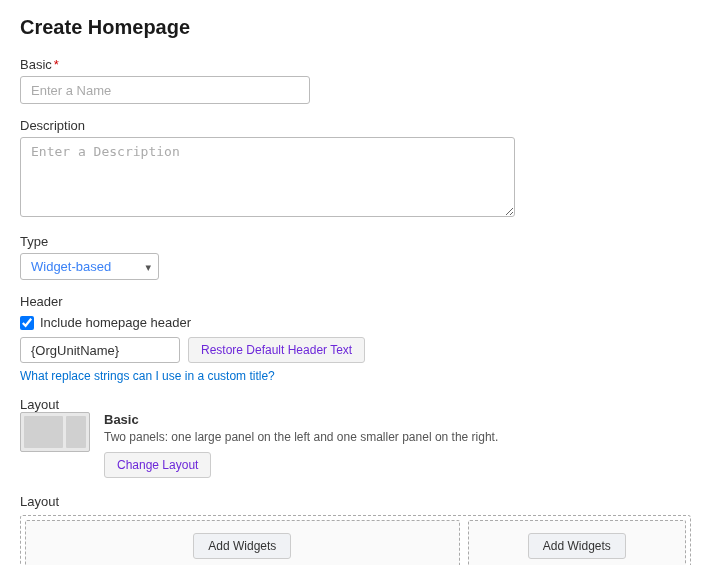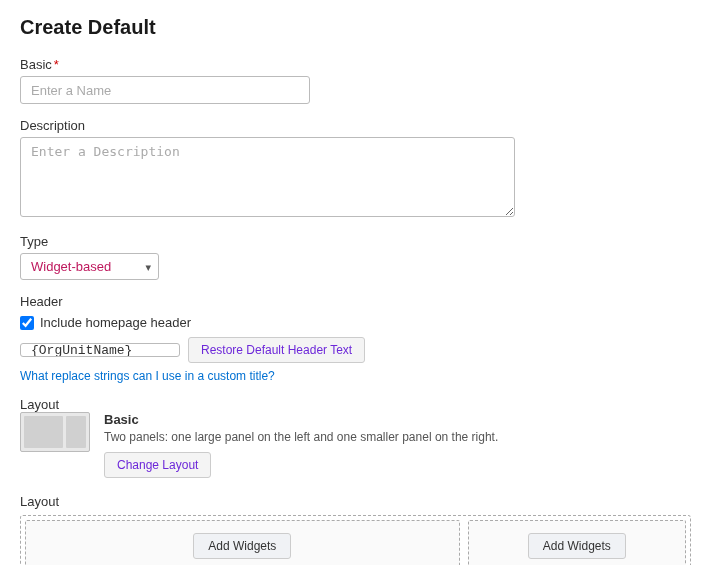--- a/index.html
+++ b/index.html
@@ -57,21 +57,21 @@
       position: relative;
       display: inline-block;
     }
     select {
       appearance: none;
       -webkit-appearance: none;
       border: 1px solid #bbb;
       border-radius: 3px;
       padding: 5px 28px 5px 10px;
       font-size: 13px;
-      color: #be185d;
+      color: #3b82f6;
       background: #fff;
       cursor: pointer;
       outline: none;
       min-width: 130px;
     }
     .select-arrow {
       position: absolute;
       right: 8px;
       top: 50%;
       transform: translateY(-50%);
@@ -97,22 +97,21 @@
       color: #333;
     }
     .header-input-row {
       display: flex;
       align-items: center;
       gap: 8px;
       margin-bottom: 5px;
     }
     .header-input-row input[type="text"] {
       max-width: 160px;
-      height: 14px;
-      font-family: Liberation Mono, monospace;
+      height: 26px;
     }
     .btn-secondary {
       background: #f4f4f4;
       border: 1px solid #ccc;
       border-radius: 3px;
       padding: 5px 12px;
       font-size: 12px;
       color: #6d28d9;
       cursor: pointer;
     }
@@ -201,21 +200,21 @@
       border-radius: 3px;
       padding: 5px 14px;
       font-size: 12px;
       color: #333;
       cursor: pointer;
     }
   </style>
 </head>
 <body>
 
-<h1>Create Default</h1>
+<h1>Create Homepage</h1>
 
 <div class="field-group">
   <label class="field-label">
     <span>Basic</span><span class="required">*</span>
   </label>
   <input type="text" placeholder="Enter a Name" style="">
 </div>
 
 <div class="field-group">
   <label class="field-label">Description</label>

